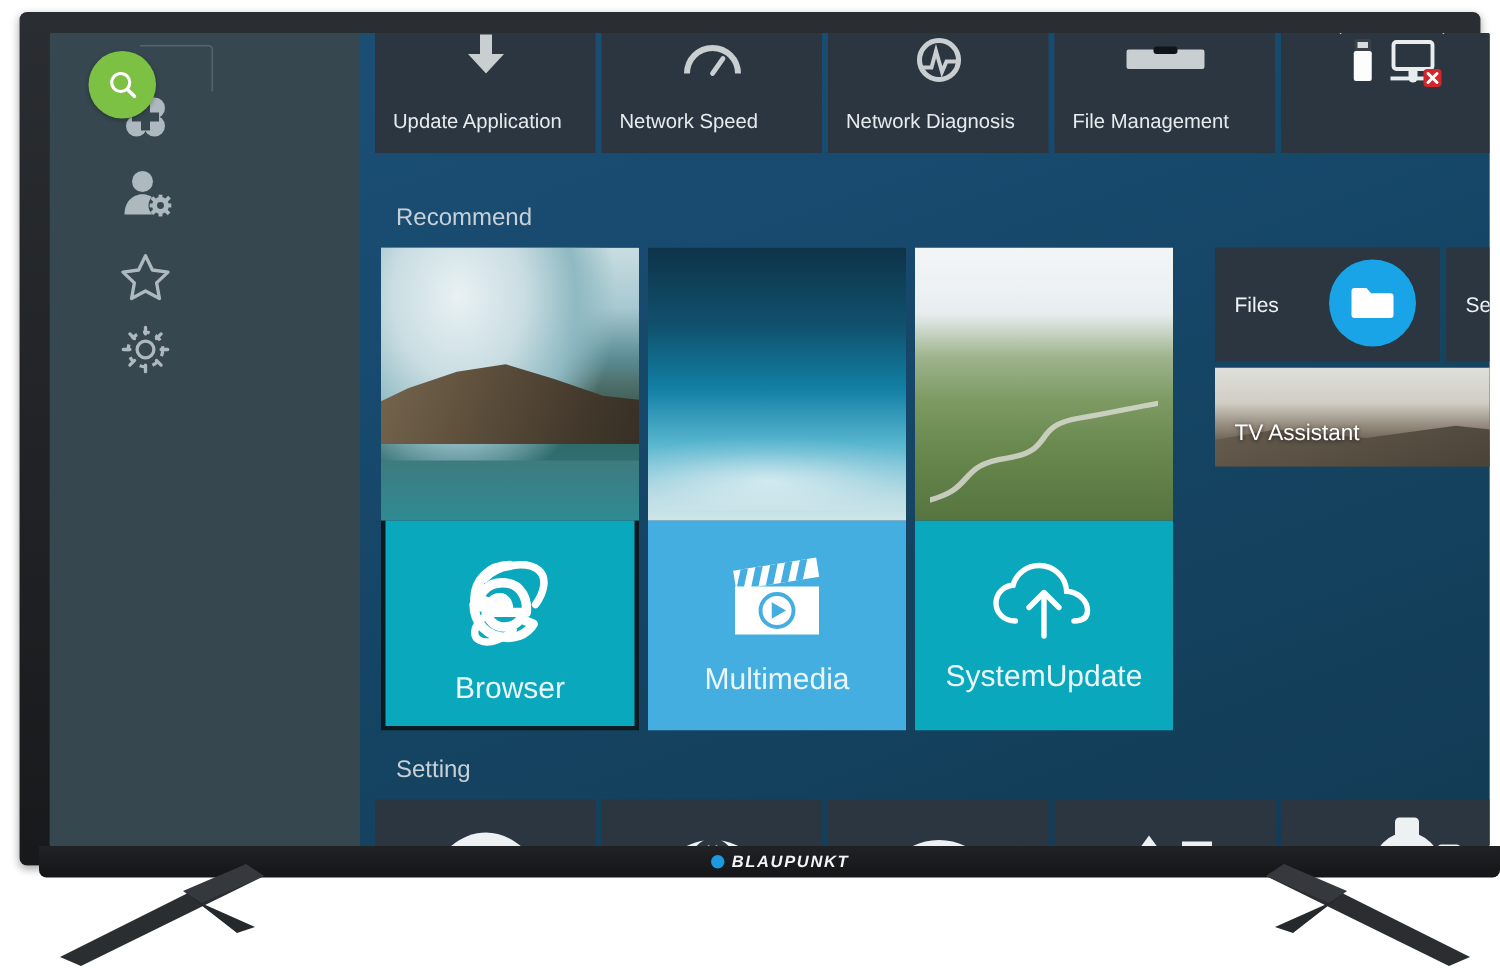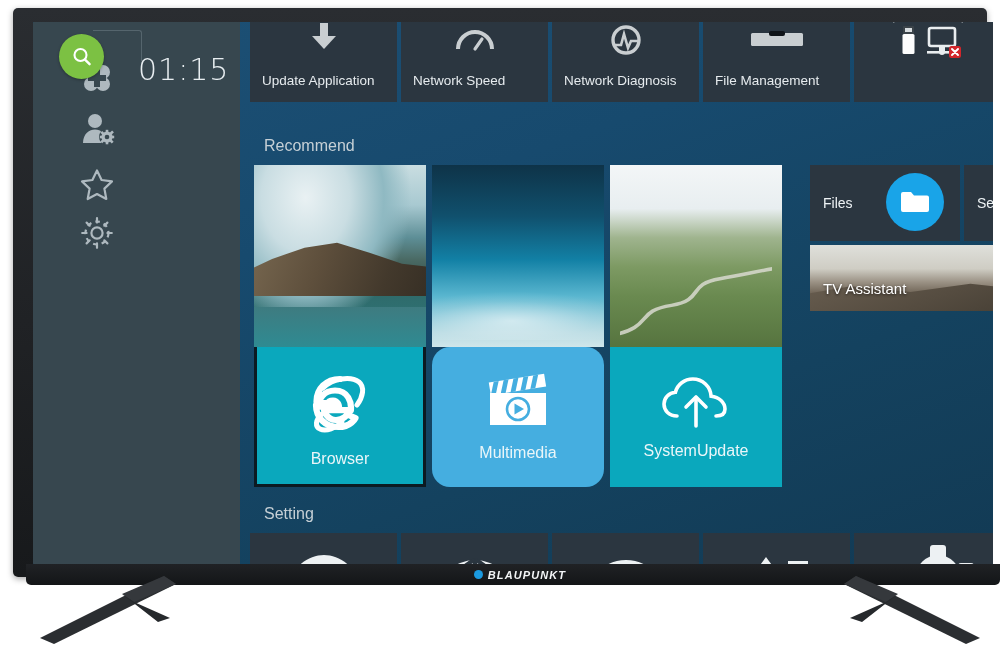--- a/index.html
+++ b/index.html
@@ -63,21 +63,21 @@
   .sec-title{color:#c6d0d6;font-size:16px;position:absolute;}
   #t-recommend{left:24px;top:115px;}
   #t-setting{left:24px;top:483px;}
 
   
   .rec-row{position:absolute;left:14px;top:143px;display:flex;gap:6px;}
   .rec{width:172px;height:322px;position:relative;overflow:hidden;}
   .rec .photo{height:182px;width:100%;position:relative;overflow:hidden;}
   .rec .label-zone{height:140px;display:flex;flex-direction:column;
     align-items:center;justify-content:center;gap:10px;}
-  .rec .rec-cap{color:#eaf6f9;font-size:16px;}
+  .rec .rec-cap{color:#eaf6f9;font-size:20px;}
   .rec.sel{outline:3px solid #0c1a22;outline-offset:-3px;}
 
   .photo-glacier{background:
     radial-gradient(ellipse at 30% 18%,#e9f1f3 0%,#c9dde2 26%,#8fb9c2 46%,transparent 62%),
     linear-gradient(180deg,#c9dde1 0%,#a8c9d1 22%,#5d8e96 40%,#4a6a64 52%,#3c5a55 60%,#2f6b6b 72%,#2d7b82 100%);}
   .photo-glacier::after{content:"";position:absolute;left:-6%;top:38%;width:118%;height:34%;
     background:linear-gradient(110deg,#7a6a52 0%,#5e4f3c 38%,#43392c 70%,#322b22 100%);
     clip-path:polygon(0% 62%,14% 40%,30% 22%,46% 14%,62% 30%,78% 48%,100% 56%,100% 100%,0% 100%);}
   .photo-glacier::before{content:"";position:absolute;left:0;bottom:0;width:100%;height:22%;
     background:linear-gradient(180deg,#3e7b80 0%,#2f8b92 100%);z-index:2;}
@@ -86,21 +86,21 @@
   .photo-sky::after{content:"";position:absolute;left:-10%;bottom:4%;width:125%;height:26%;
     background:radial-gradient(ellipse at 45% 60%,rgba(255,255,255,.55) 0%,rgba(255,255,255,.12) 48%,transparent 72%);}
 
   .photo-valley{background:linear-gradient(180deg,#f3f6f7 0%,#e8eef0 24%,#9fb48e 40%,#7d9a63 56%,#6a8a50 72%,#56743f 100%);}
   .photo-valley::after{content:"";position:absolute;left:-8%;top:36%;width:120%;height:70%;
     background:linear-gradient(170deg,#8ca govern 0%,#7fa05c 0%,#658a47 45%,#4e7238 100%);
     clip-path:polygon(0% 30%,20% 18%,42% 26%,66% 12%,86% 24%,100% 16%,100% 100%,0% 100%);}
   .road{position:absolute;left:6%;top:52%;width:88%;height:44%;z-index:3;}
 
   .tile-browser{background:#0aa8bd;}
-  .tile-multimedia{background:#45aee0;border-radius:18px;}
+  .tile-multimedia{background:#45aee0;}
   .tile-update{background:#0aa8bd;}
 
   
   .rpanel{position:absolute;left:570px;top:143px;width:260px;}
   .rp-row1{display:flex;gap:4px;}
   .rp-card{height:76px;background:#2b3640;position:relative;
     display:flex;align-items:center;}
   .rp-files{width:150px;}
   .rp-search{width:106px;}
   .rp-cap{color:#eef3f5;font-size:14px;padding-left:13px;z-index:2;white-space:nowrap;}
@@ -140,21 +140,20 @@
 
           <div class="sb-hl"></div>
 
           <div class="sb-search">
             <svg width="24" height="24" viewBox="0 0 24 24">
               <circle cx="10.5" cy="10" r="6" fill="none" stroke="#fff" stroke-width="2.1"></circle>
               <line x1="15" y1="14.6" x2="19.6" y2="19.2" stroke="#fff" stroke-width="2.4" stroke-linecap="round"></line>
             </svg>
           </div>
 
-          <div class="sb-clock">01:15</div>
 
           <div class="sb-icon sb-apps">
             <svg width="36" height="36" viewBox="0 0 36 36">
               <circle cx="12" cy="12" r="7" fill="#aeb9bf"></circle>
               <circle cx="24" cy="12" r="7" fill="#aeb9bf"></circle>
               <circle cx="12" cy="24" r="7" fill="#aeb9bf"></circle>
               <circle cx="24" cy="24" r="7" fill="#aeb9bf"></circle>
               <rect x="15" y="9" width="6" height="18" fill="#37474f"></rect>
               <rect x="9" y="15" width="18" height="6" fill="#37474f"></rect>
             </svg>

